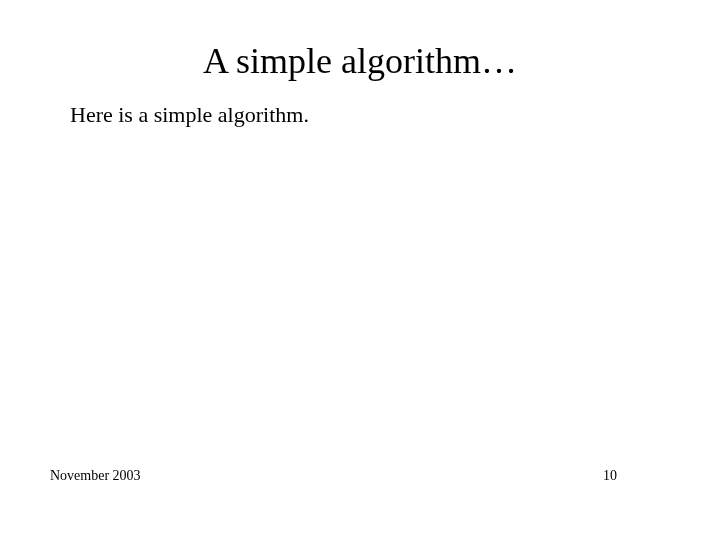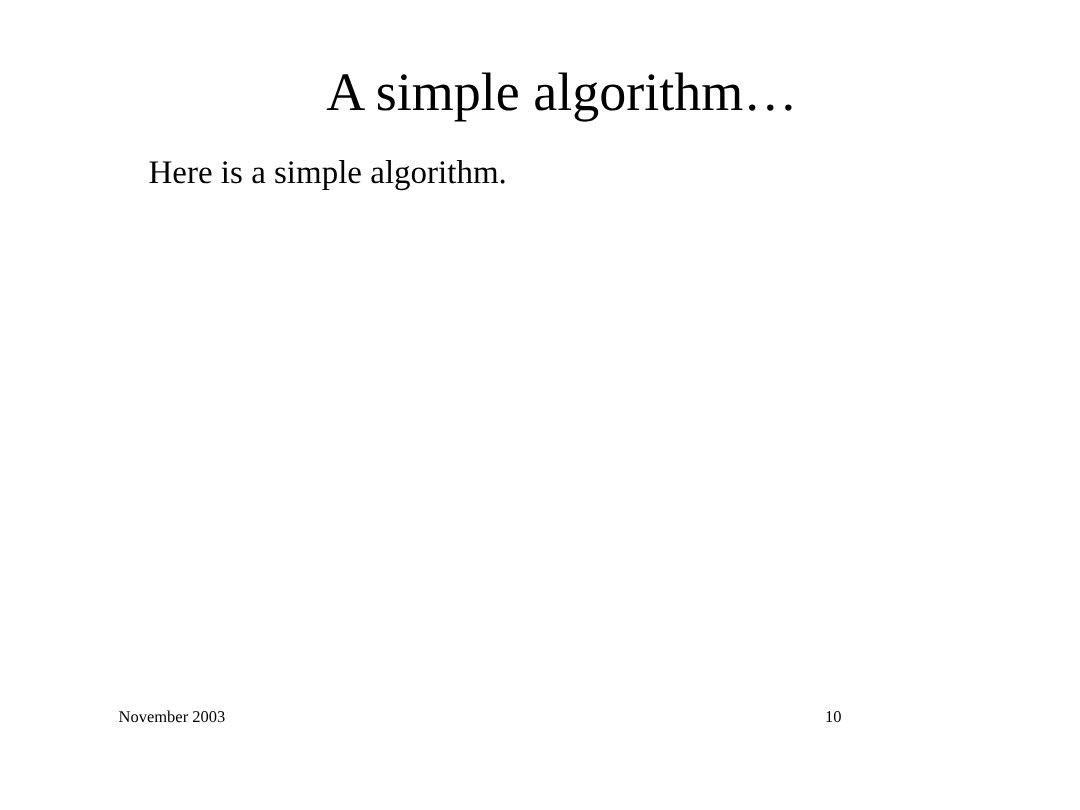--- a/index.html
+++ b/index.html
@@ -13,21 +13,21 @@
       height: 540px;
       background: #ffffff;
       font-family: 'Times New Roman', Times, serif;
       color: #000000;
       overflow: hidden;
     }
 
     .slide {
       width: 720px;
       height: 504px;
-      padding: 30px 50px 20px 79px;
+      padding: 30px 50px 20px 50px;
       display: flex;
       flex-direction: column;
     }
 
     .title {
       font-size: 36px;
       font-weight: normal;
       text-align: center;
       margin-bottom: 20px;
       margin-top: 10px;
@@ -48,35 +48,35 @@
       margin-bottom: 18px;
       white-space: pre;
     }
 
     .footer {
       display: flex;
       justify-content: space-between;
       align-items: center;
       margin-top: auto;
       padding-top: 10px;
-      font-size: 11px;
+      font-size: 14px;
     }
 
     .footer-center {
       text-align: center;
       flex: 1;
     }
 
     .footer-left {
       min-width: 120px;
     }
 
     .footer-right {
       min-width: 120px;
-      text-align: left;
+      text-align: center;
     }
   </style>
 </head>
 <body>
 
 <div class="slide">
   <h1 class="title">A simple algorithm…</h1>
   <p class="subtitle">Here is a simple algorithm.</p>
   <div class="footer">
     <span class="footer-left">November 2003</span>

